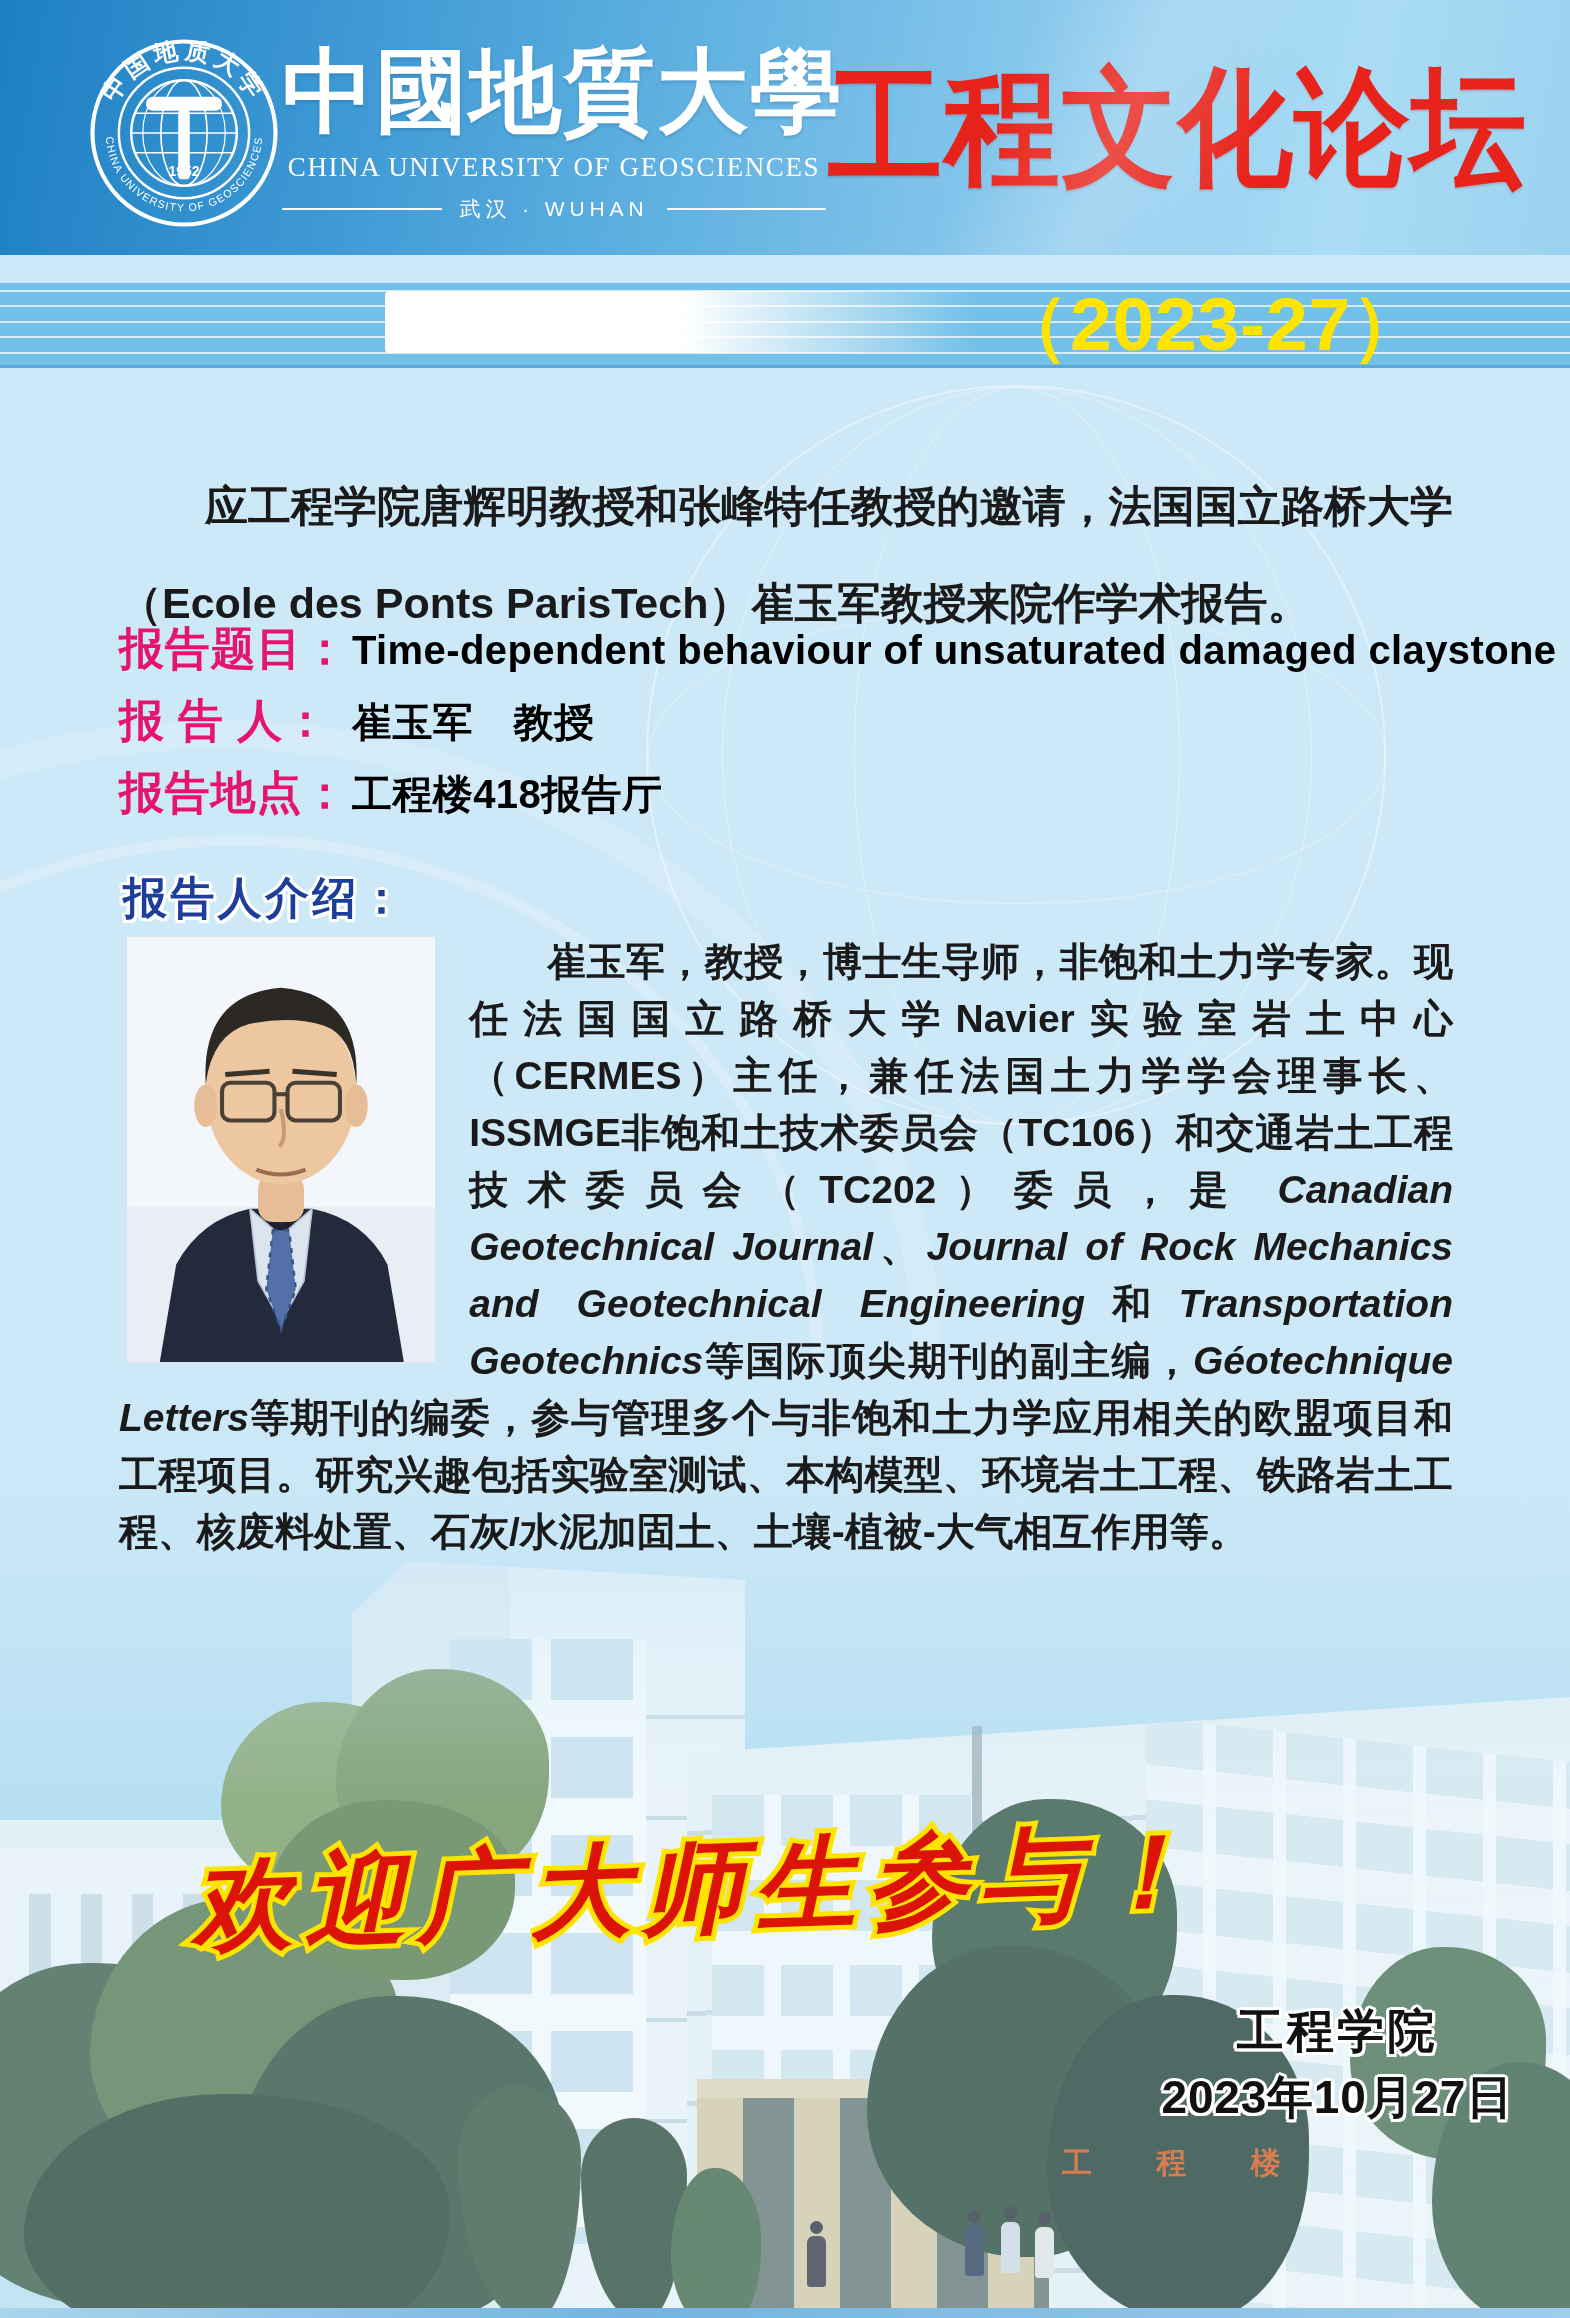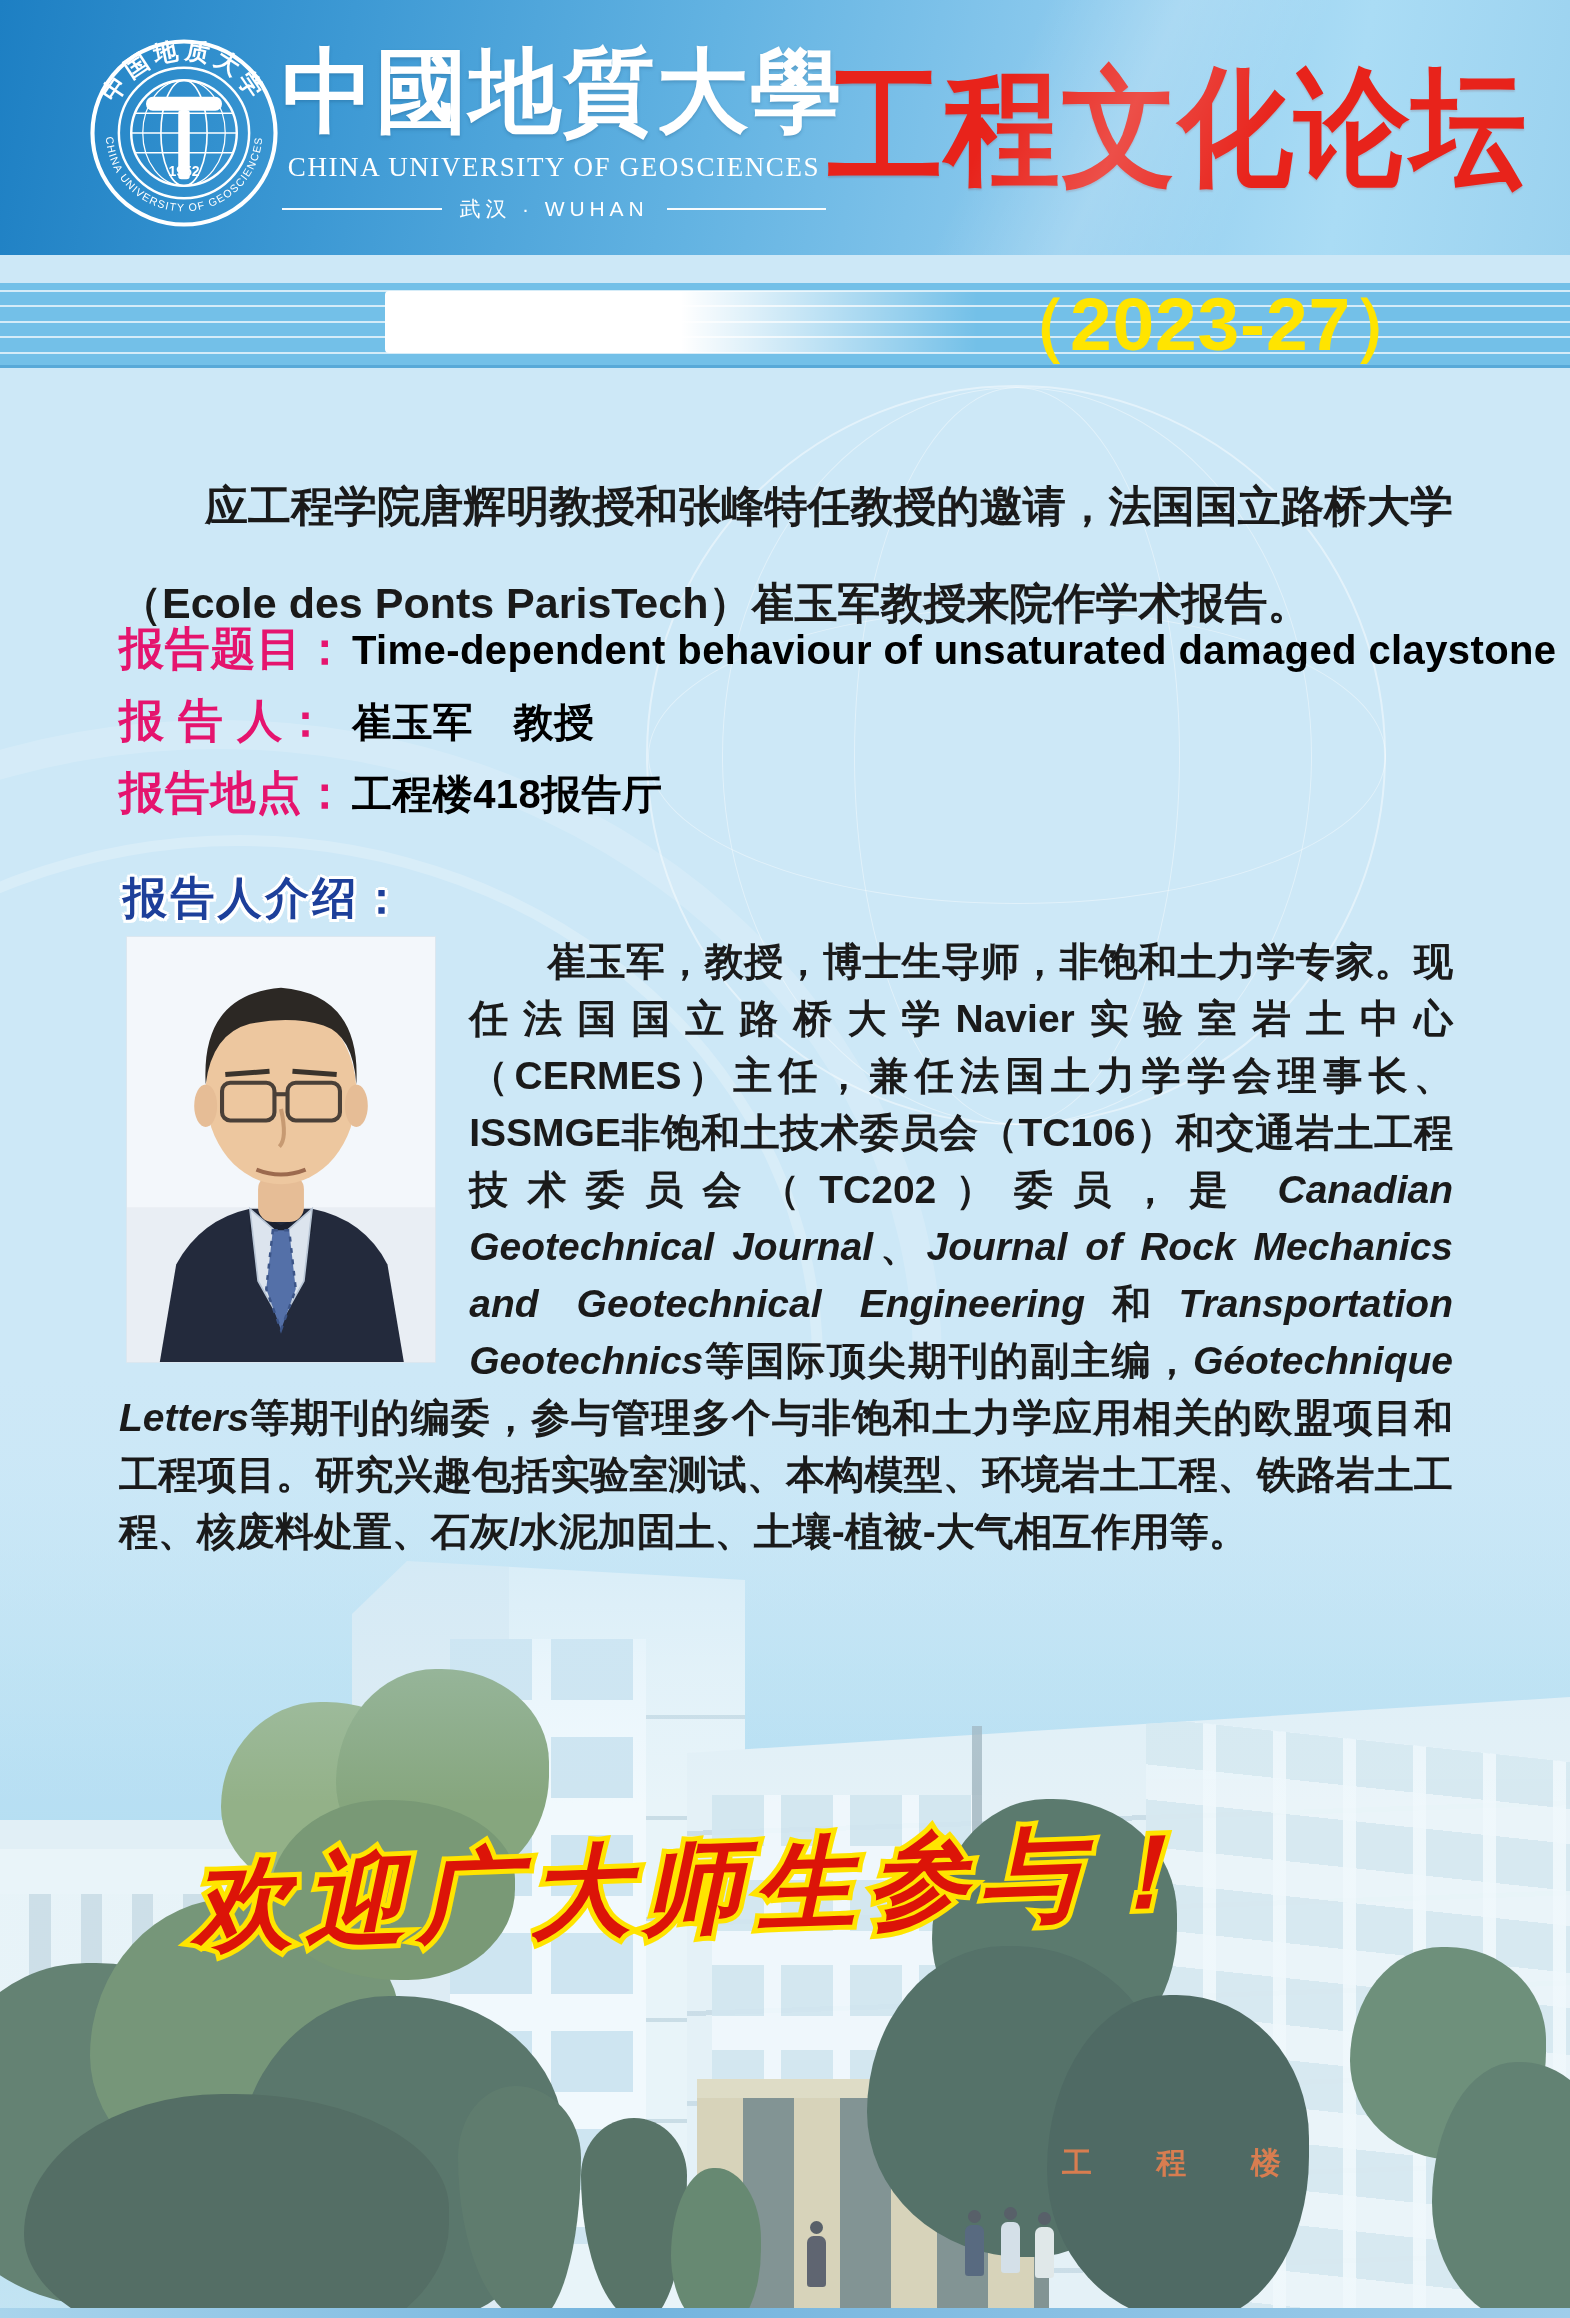--- a/index.html
+++ b/index.html
@@ -306,16 +306,20 @@
       </span><span>崔玉军，教授，博士生导师，非饱和土力学专家。现任法国国立路桥大学Navier实验室岩土中心（CERMES）主任，兼任法国土力学学会理事长、ISSMGE非饱和土技术委员会（TC106）和交通岩土工程技术委员会（TC202）委员，是</span><span class="it"> Canadian Geotechnical Journal</span><span>、</span><span class="it">Journal of Rock Mechanics and Geotechnical Engineering</span><span>和</span><span class="it">Transportation Geotechnics</span><span>等国际顶尖期刊的副主编，</span><span class="it">Géotechnique Letters</span><span>等期刊的编委，参与管理多个与非饱和土力学应用相关的欧盟项目和工程项目。研究兴趣包括实验室测试、本构模型、环境岩土工程、铁路岩土工程、核废料处置、石灰/水泥加固土、土壤-植被-大气相互作用等。</span>
     </p>
   </div>
 
   <div class="welcome">
     <svg width="1088" height="155" viewBox="0 0 1330 190">
       <text x="665" y="138" text-anchor="middle" font-family="Liberation Sans, DejaVu Sans, sans-serif" font-size="124" font-weight="bold" font-style="italic" fill="#dc1408" stroke="#ffe400" stroke-width="12" paint-order="stroke" letter-spacing="14" transform="rotate(-2 665 138)">欢迎广大师生参与！</text>
     </svg>
   </div>
 
+  <div class="footer-sign">
+    <div class="footer-org">工程学院</div>
+    <div class="footer-date">2023年10月27日</div>
+  </div>
 
   <div class="bottom-bar"></div>
 </div>
 
 
 </body></html>

